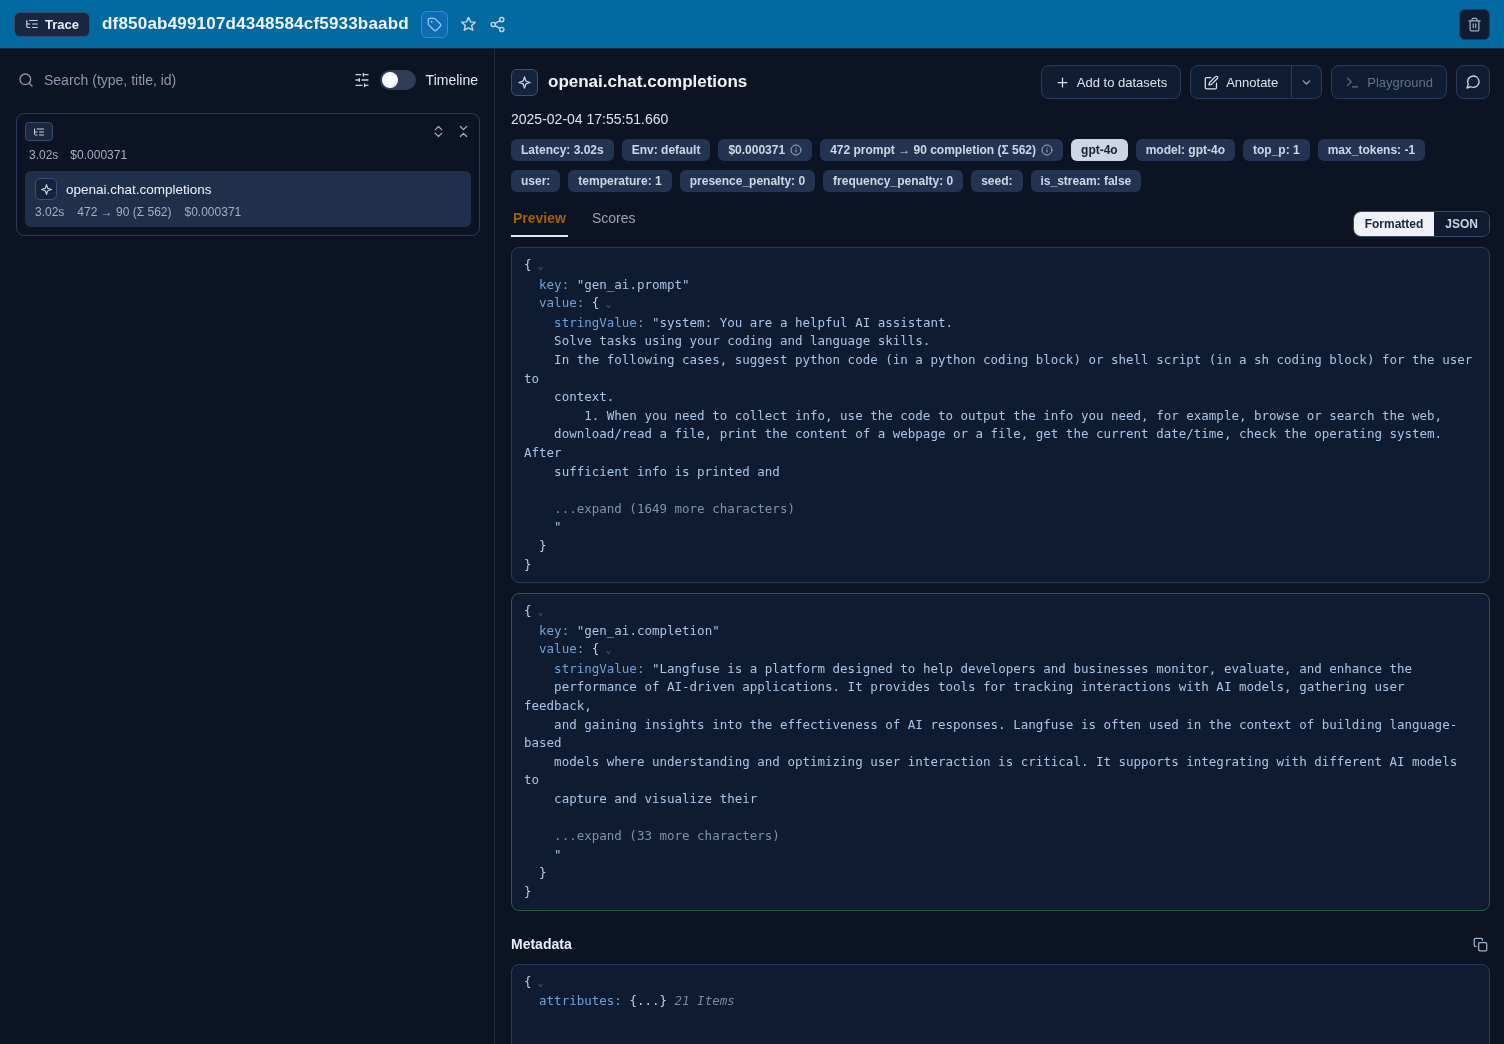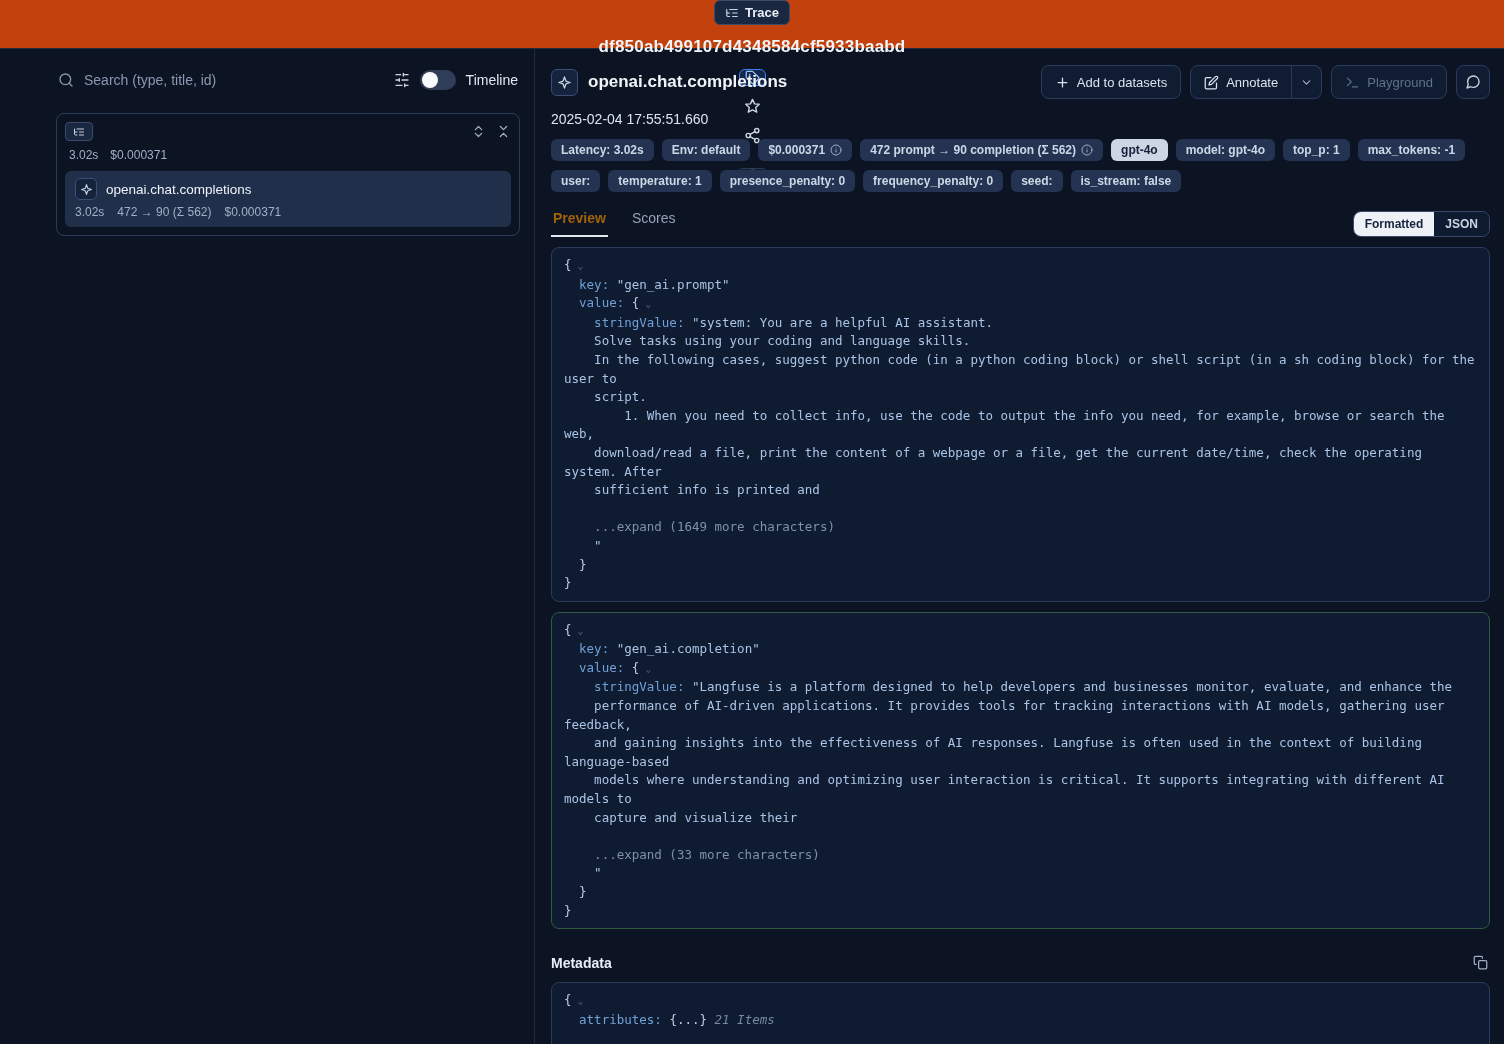--- a/index.html
+++ b/index.html
@@ -9,21 +9,21 @@
     color:#e2e8f0;
     font-family:"Liberation Sans", sans-serif;
     font-size:14px;
   }
   svg { display:block; }
   .ic { stroke:currentColor; fill:none; stroke-width:2; stroke-linecap:round; stroke-linejoin:round; }
 
   
   .topbar {
     height:49px; display:flex; align-items:center; gap:12px;
-    padding:0 14px; background:#c2410c; border-bottom:1px solid #1e2a40;flex-direction:column;
+    padding:0 14px; background:#0369a1; border-bottom:1px solid #1e2a40;
   }
   .trace-chip {
     display:flex; align-items:center; gap:6px;
     border:1px solid #3a4a6a; background:#1a2740; border-radius:6px;
     padding:4px 10px; font-size:13px; font-weight:600; color:#e8eef7;
   }
   .trace-chip svg { width:14px; height:14px; color:#cbd5e1; }
   .trace-id { font-size:17px; font-weight:700; color:#f1f5f9; letter-spacing:.2px; }
   .iconbtn { background:none; border:none; color:#cbd5e1; cursor:pointer; display:flex; align-items:center; justify-content:center; }
   .iconbtn svg { width:17px; height:17px; }
@@ -34,21 +34,21 @@
   .tagbtn svg { width:15px; height:15px; }
   .topbar-spacer { flex:1; }
   .trashbtn {
     width:31px; height:31px; border-radius:6px;
     border:1px solid #2b3b5b; background:#101c31; color:#9fb0c8;
   }
   .trashbtn svg { width:15px; height:15px; }
 
   
   .layout { display:flex; height:995px; }
-  .sidebar { width:495px; flex-shrink:0; border-right:1px solid #1e2a40; padding:16px 14px 0 16px;margin-left:40px; }
+  .sidebar { width:495px; flex-shrink:0; border-right:1px solid #1e2a40; padding:16px 14px 0 16px; }
   .main { flex:1; overflow:hidden; padding:16px 14px 0 16px; }
 
   
   .search-row { display:flex; align-items:center; gap:10px; padding:0 2px; height:30px; }
   .search-row .search-ic { width:16px; height:16px; color:#8a99b0; flex-shrink:0; }
   .search-input {
     flex:1; background:transparent; border:none; outline:none;
     color:#e2e8f0; font-size:14px; font-family:"Liberation Sans", sans-serif;
   }
   .search-input::placeholder { color:#8a99b0; }
@@ -355,21 +355,21 @@
       </div>
     </div>
 
     <section class="code-block">
         <div class="code-line"><span class="tok-b">{</span><span class="tok-c"> ⌄</span></div>
         <div class="code-line"><span class="tok-k">  key: </span><span class="tok-s">"gen_ai.prompt"</span></div>
         <div class="code-line"><span class="tok-k">  value: </span><span class="tok-b">{</span><span class="tok-c"> ⌄</span></div>
         <div class="code-line"><span class="tok-k">    stringValue: </span><span class="tok-s">"system: You are a helpful AI assistant.</span></div>
         <div class="code-line"><span class="tok-s">    Solve tasks using your coding and language skills.</span></div>
         <div class="code-line"><span class="tok-s">    In the following cases, suggest python code (in a python coding block) or shell script (in a sh coding block) for the user to</span></div>
-        <div class="code-line"><span class="tok-s">    script.</span></div>
+        <div class="code-line"><span class="tok-s">    context.</span></div>
         <div class="code-line"><span class="tok-s">        1. When you need to collect info, use the code to output the info you need, for example, browse or search the web,</span></div>
         <div class="code-line"><span class="tok-s">    download/read a file, print the content of a webpage or a file, get the current date/time, check the operating system. After</span></div>
         <div class="code-line"><span class="tok-s">    sufficient info is printed and</span></div>
         <div class="code-line">&nbsp;</div>
         <div class="code-line"><span class="tok-x">    ...expand (1649 more characters)</span></div>
         <div class="code-line"><span class="tok-s">    "</span></div>
         <div class="code-line"><span class="tok-b">  }</span></div>
         <div class="code-line"><span class="tok-b">}</span></div>
       </section>
 

